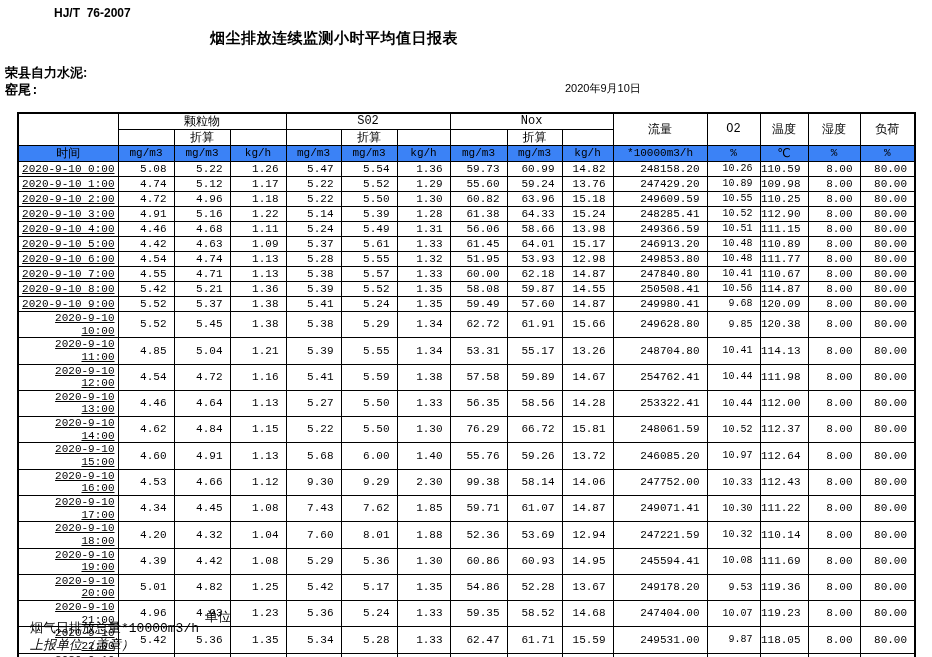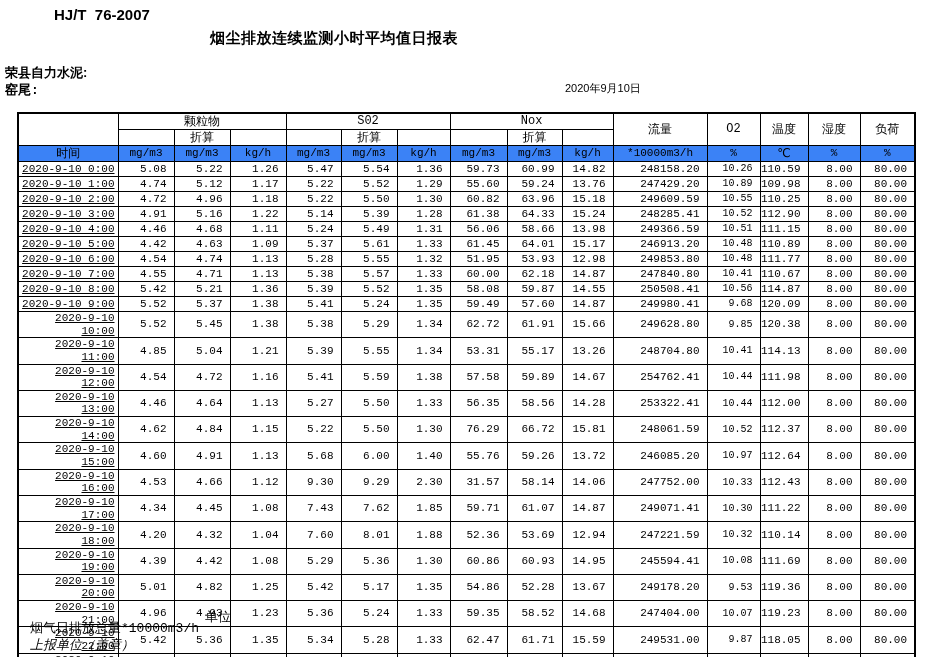--- a/index.html
+++ b/index.html
@@ -3,21 +3,21 @@
 <meta charset="utf-8">
 <style>
   html,body{margin:0;padding:0;}
   body{
     width:932px;height:657px;background:#ffffff;color:#000;
     font-family:"Liberation Sans","DejaVu Sans",sans-serif;
     position:relative;overflow:hidden;
   }
   .mono{font-family:"Liberation Mono","DejaVu Sans Mono",monospace;}
   .abs{position:absolute;white-space:pre;}
-  .std-code{left:14px;top:6px;font-size:15px;font-weight:bold;padding-left:40px;}
+  .std-code{left:14px;top:6px;font-size:12px;font-weight:bold;padding-left:40px;}
   .title{left:210px;top:29px;font-size:15px;font-weight:bold;letter-spacing:0.5px;text-align:center;}
   .company{left:5px;top:64px;font-size:13px;font-weight:bold;}
   .kiln{left:5px;top:81px;font-size:13px;font-weight:bold;font-family:Liberation Mono, monospace;}
   .date{left:565px;top:81px;font-size:11px;}
   .note1{left:30px;top:619px;font-size:13px;}
   .note2{left:30px;top:636px;font-size:13px;font-style:italic;}
   .note3{left:205px;top:608px;font-size:13px;}
 
   .table-wrap{position:absolute;left:17px;top:112px;}
   table{border-collapse:collapse;table-layout:fixed;width:897px;border:2px solid #000;}
@@ -373,21 +373,21 @@
           <td class="num mono">80.00</td>
         </tr>
         <tr class="data">
           <td class="time mono">2020-9-10 16:00</td>
           <td class="num mono">4.53</td>
           <td class="num mono">4.66</td>
           <td class="num mono">1.12</td>
           <td class="num mono">9.30</td>
           <td class="num mono">9.29</td>
           <td class="num mono">2.30</td>
-          <td class="num mono">31.57</td>
+          <td class="num mono">99.38</td>
           <td class="num mono">58.14</td>
           <td class="num mono">14.06</td>
           <td class="num mono">247752.00</td>
           <td class="num mono o2">10.33</td>
           <td class="num mono">112.43</td>
           <td class="num mono">8.00</td>
           <td class="num mono">80.00</td>
         </tr>
         <tr class="data">
           <td class="time mono">2020-9-10 17:00</td>

